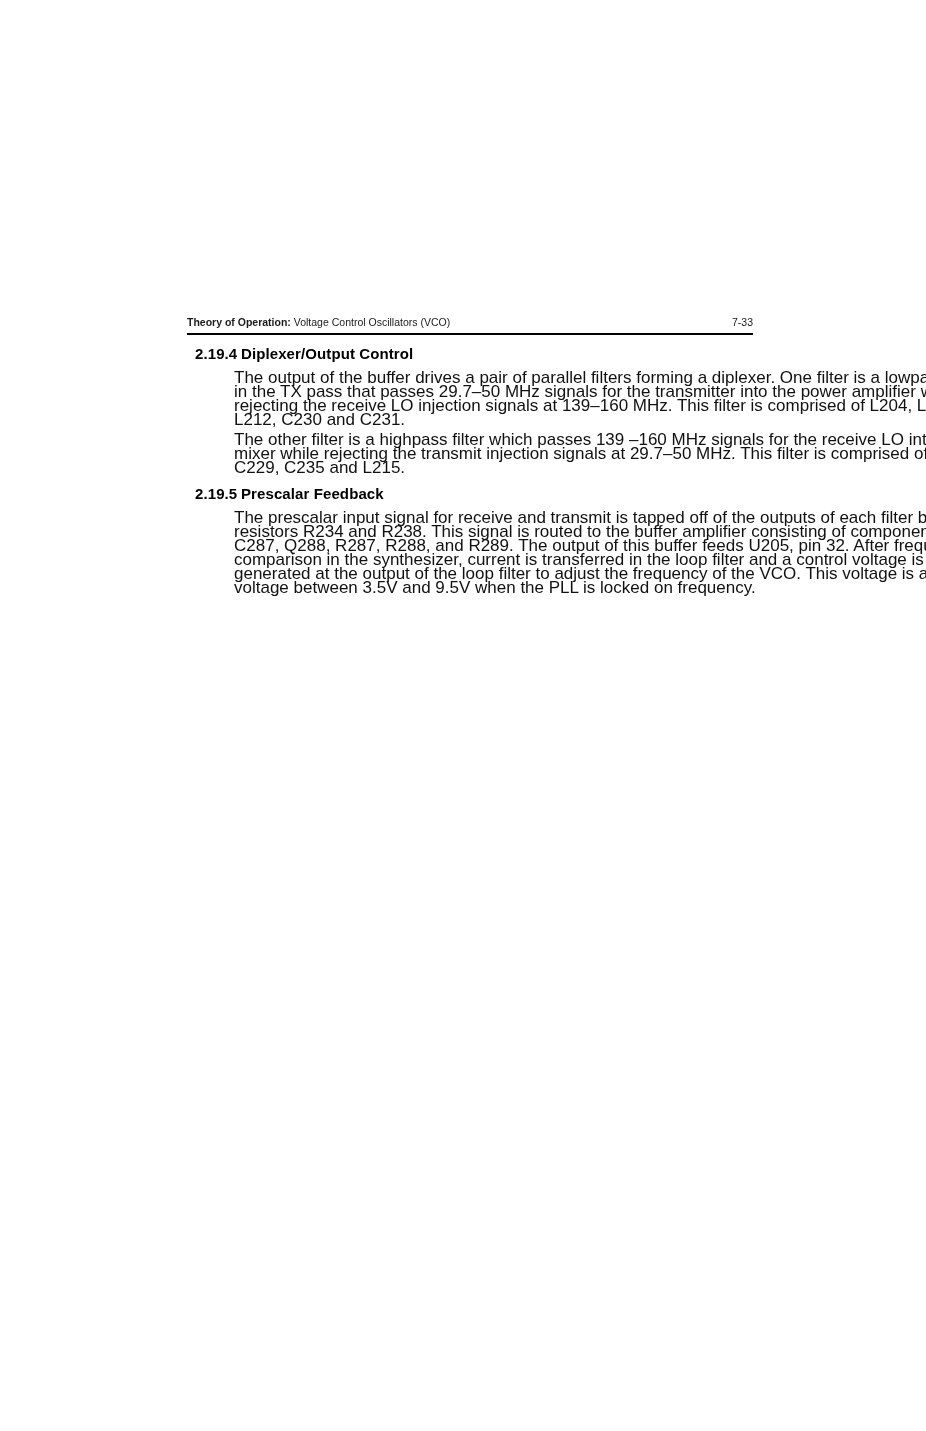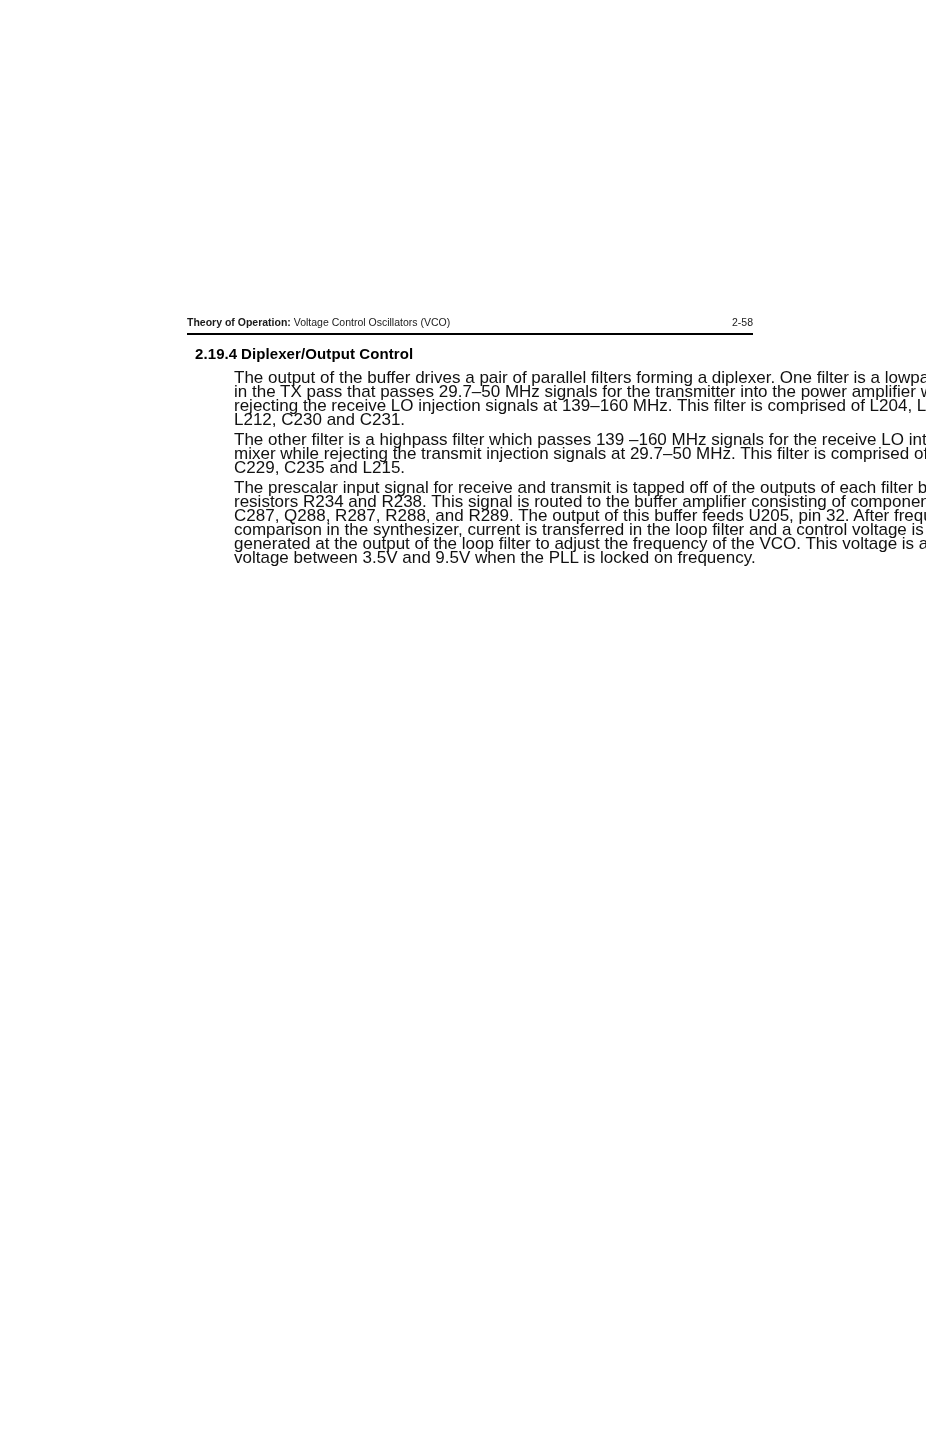--- a/index.html
+++ b/index.html
@@ -62,40 +62,44 @@
 </head>
 <body>
 
 <div class="page">
   <div class="content">
 
     <div class="page-header">
       <div>
         <span class="bold">Theory of Operation:</span><span> Voltage Control Oscillators (VCO)</span>
       </div>
-      <div>2-58</div>
+      <div>7-33</div>
     </div>
 
     <div class="header-rule"></div>
 
     <section>
       <div class="section-heading">
         <span class="h-num">2.19.4</span>
         <span class="h-title">Diplexer/Output Control</span>
       </div>
       <p class="body-para">The output of the buffer drives a pair of parallel filters forming a diplexer. One filter is a lowpass filter
 in the TX pass that passes 29.7–50 MHz signals for the transmitter into the power amplifier while
 rejecting the receive LO injection signals at 139–160 MHz. This filter is comprised of L204, L211,
 L212, C230 and C231.</p>
       <p class="body-para">The other filter is a highpass filter which passes 139 –160 MHz signals for the receive LO into the
 mixer while rejecting the transmit injection signals at 29.7–50 MHz. This filter is comprised of C228,
 C229, C235 and L215.</p>
     </section>
 
     <section>
+      <div class="section-heading">
+        <span class="h-num">2.19.5</span>
+        <span class="h-title">Prescalar Feedback</span>
+      </div>
       <p class="body-para">The prescalar input signal for receive and transmit is tapped off of the outputs of each filter by
 resistors R234 and R238. This signal is routed to the buffer amplifier consisting of components
 C287, Q288, R287, R288, and R289. The output of this buffer feeds U205, pin 32. After frequency
 comparison in the synthesizer, current is transferred in the loop filter and a control voltage is
 generated at the output of the loop filter to adjust the frequency of the VCO. This voltage is a DC
 voltage between 3.5V and 9.5V when the PLL is locked on frequency.</p>
     </section>
 
   </div>
 </div>

